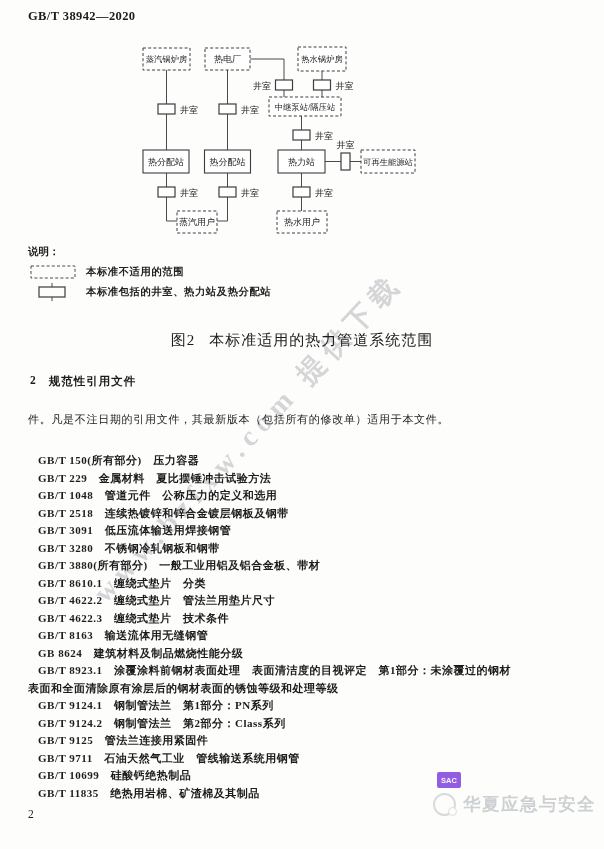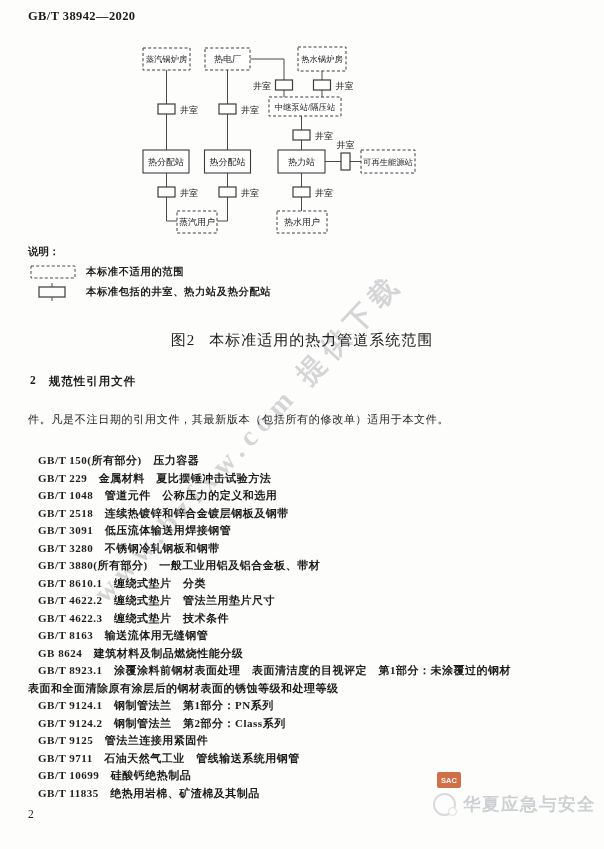--- a/index.html
+++ b/index.html
@@ -37,21 +37,21 @@
   .ref-line{padding-left:10px;white-space:nowrap;}
   .ref-line.hang{padding-left:0;}
   
   .wm-diag{
     position:absolute;left:85px;top:585px;transform:rotate(-47deg);transform-origin:0 0;
     font-size:28px;font-weight:bold;letter-spacing:7px;white-space:nowrap;
     color:rgba(158,158,164,.42);pointer-events:none;
   }
   .sac-chip{
     position:absolute;left:437px;top:772px;width:24px;height:16px;border-radius:2px;
-    background:#c2410c;color:rgba(255,255,255,.95);font-family:"Liberation Sans",sans-serif;
+    background:#6d28d9;color:rgba(255,255,255,.95);font-family:"Liberation Sans",sans-serif;
     font-size:7.5px;font-weight:bold;display:flex;align-items:center;justify-content:center;opacity:.75;
   }
   .brand{position:absolute;left:433px;top:792px;display:flex;align-items:flex-end;}
   .brand-logo{width:19px;height:19px;border:2.2px solid #d9dbdd;border-radius:50%;position:relative;}
   .brand-logo::after{content:"";position:absolute;right:-3px;bottom:-2px;width:7px;height:7px;border:1.6px solid #dcdedf;border-radius:50%;background:#fdfdfc;}
   .brand-text{margin-left:7px;font-size:17.5px;font-weight:bold;letter-spacing:1.5px;color:#cdd0d3;}
   .page-num{position:absolute;left:28px;top:808px;font-size:11.5px;}
 </style>
 </head>
 <body>

